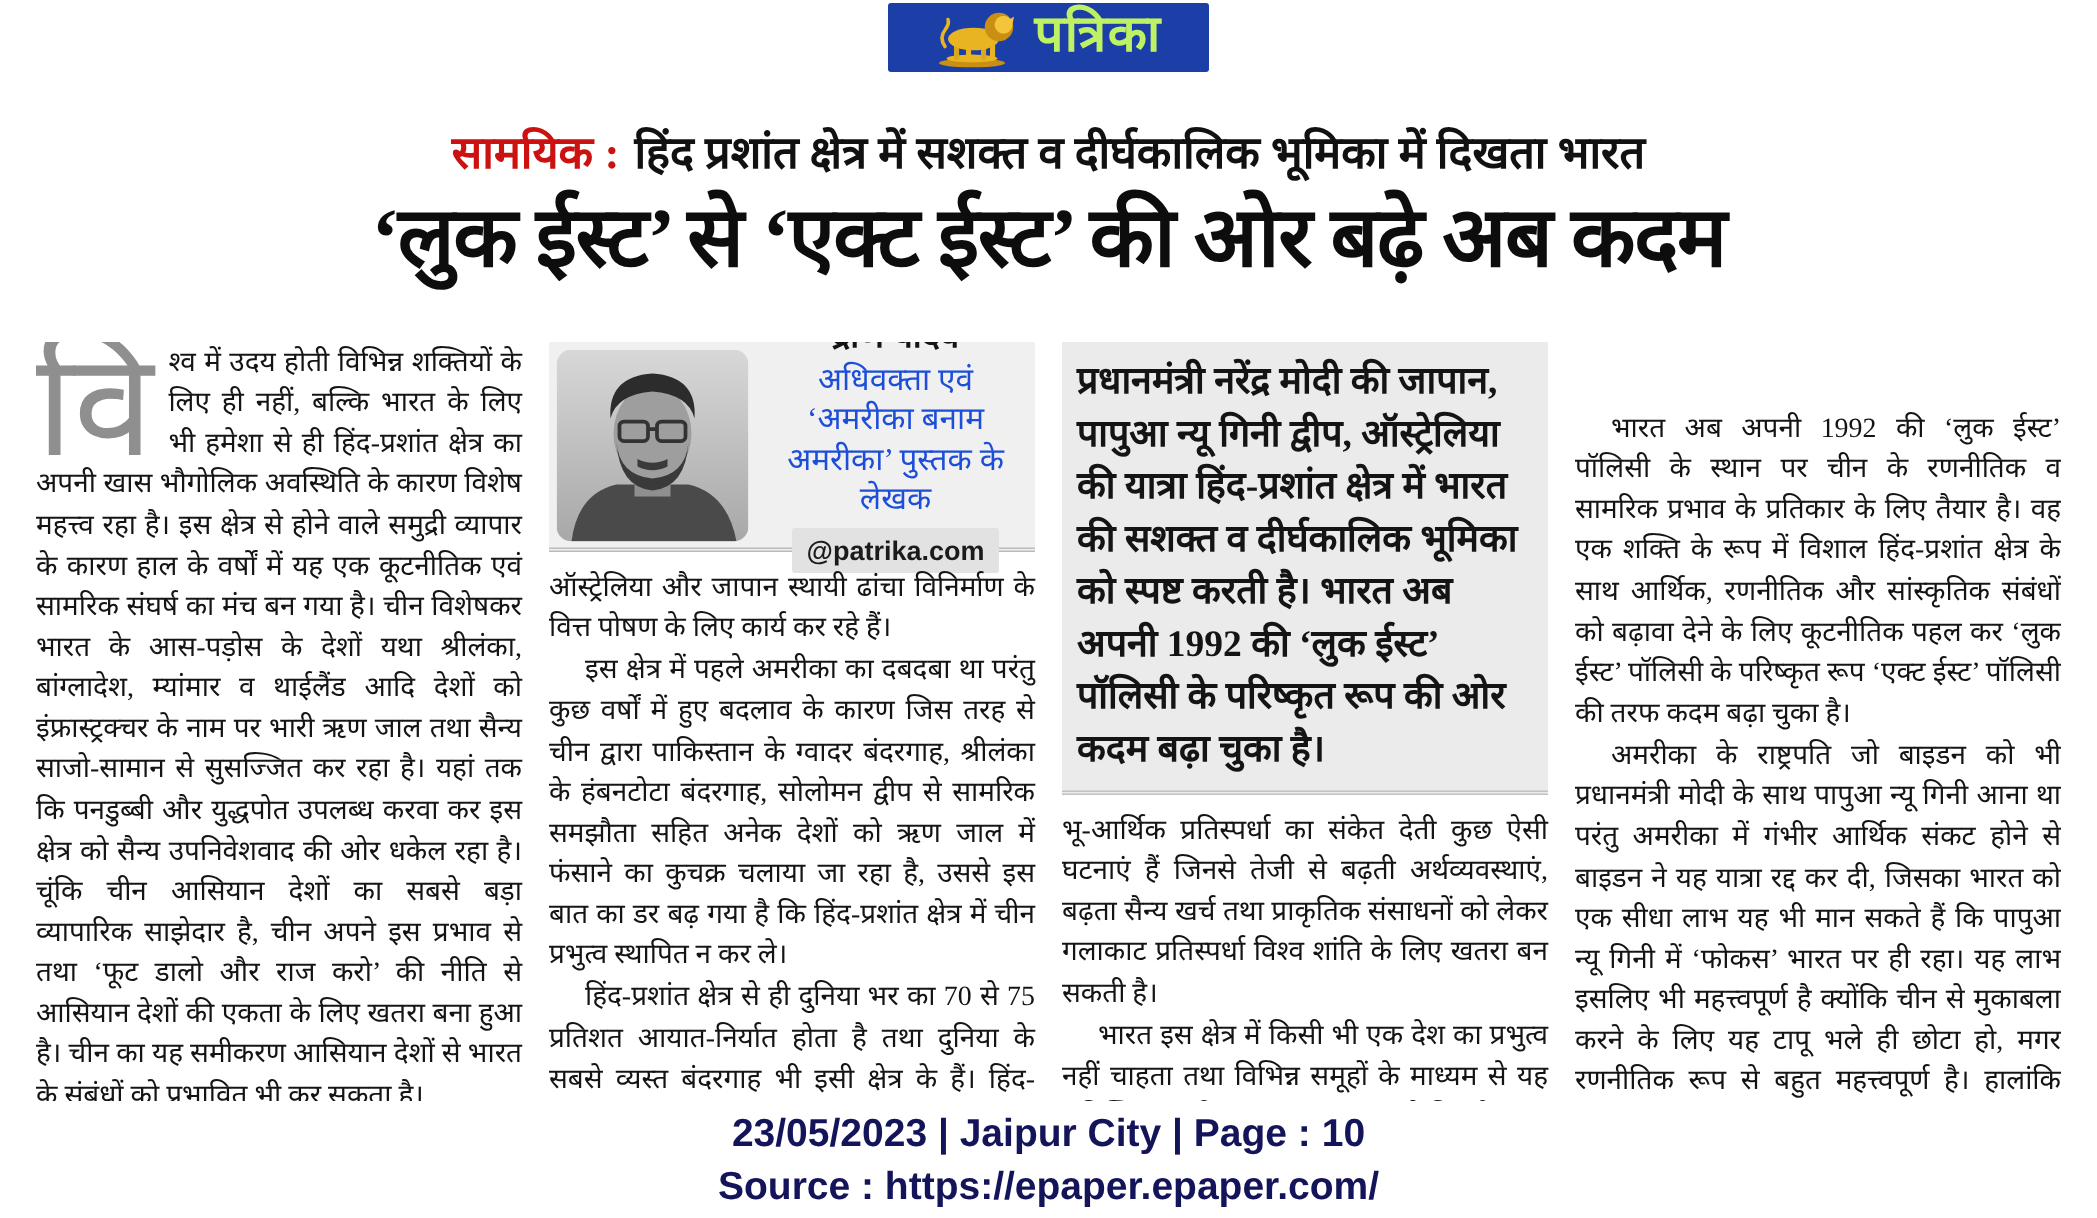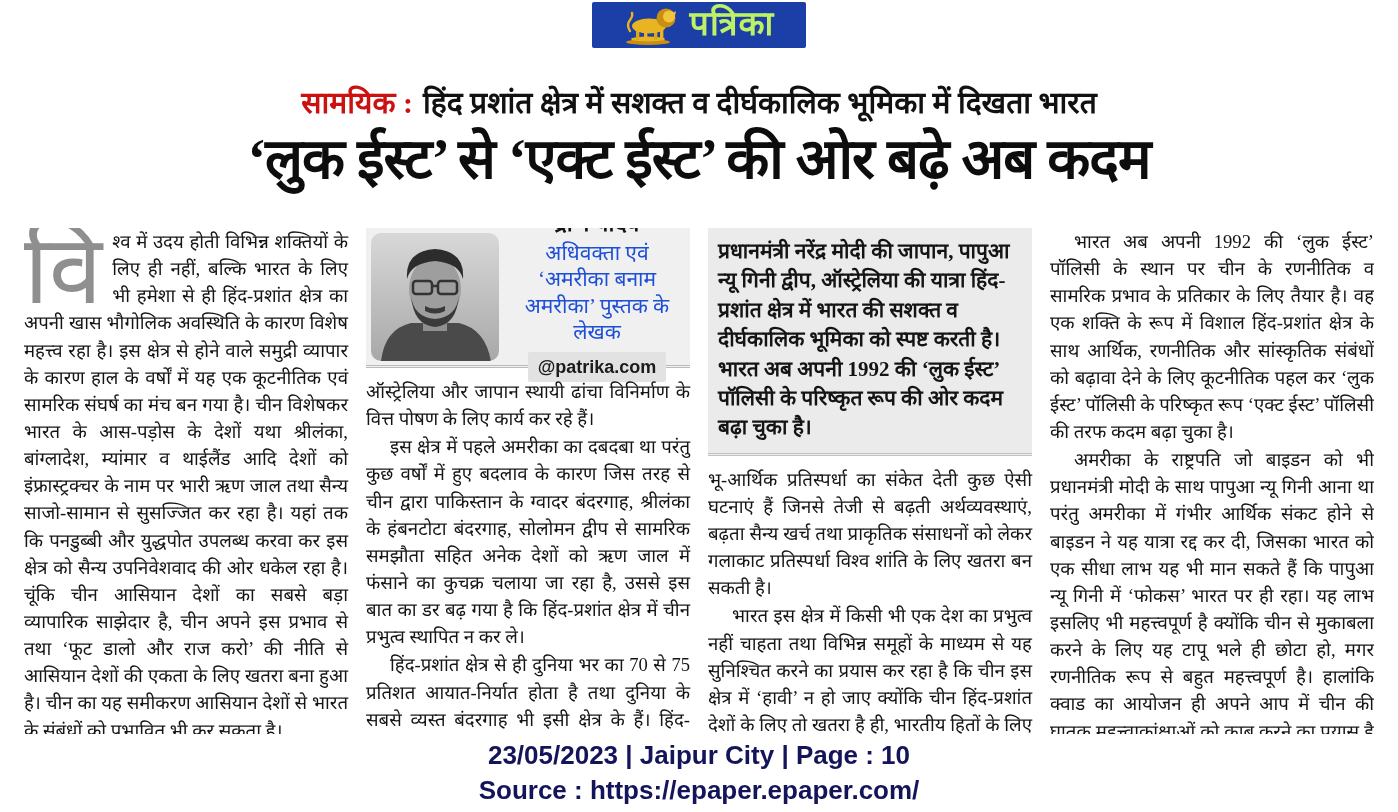--- a/index.html
+++ b/index.html
@@ -92,21 +92,21 @@
     font-size: 18px; font-weight: 700; color: #1b1b1b;
     background: #e2e2e2; padding: 2px 10px; border-radius: 2px; text-align: right;
   }
 
   
   .lead-box {
     background: #ebebeb;
     border-bottom: 3px double #c2c2c2;
     padding: 9px 10px 10px 10px;
     margin-bottom: 10px;
-    font-size: 21px; font-weight: 700; line-height: 1.4;
+    font-size: 25px; font-weight: 700; line-height: 1.4;
     text-align: left;
     min-height: 140px;
   }
 
   
   .footer {
     position: absolute; top: 738px; left: 0; width: 100%;
     text-align: center;
     font-family: "Liberation Sans", "DejaVu Sans", sans-serif;
     font-weight: 700; font-size: 26px; line-height: 1.35;
@@ -194,21 +194,21 @@
     <p>हिंद-प्रशांत क्षेत्र से ही दुनिया भर का 70 से 75 प्रतिशत आयात-निर्यात होता है तथा दुनिया के सबसे व्यस्त बंदरगाह भी इसी क्षेत्र के हैं। हिंद-प्रशांत क्षेत्र में 38 देश शामिल हैं तथा विश्व की 60 प्रतिशत जीडीपी का योगदान इसी क्षेत्र से होता है। यह क्षेत्र पेट्रोलियम उत्पाद को लेकर उपभोक्ता और उत्पादक दोनों के लिए संवेदनशील बना रहता है।</p>
   </div>
 
   <div class="col">
     <div class="lead-box">प्रधानमंत्री नरेंद्र मोदी की जापान, पापुआ न्यू गिनी द्वीप, ऑस्ट्रेलिया की यात्रा हिंद-प्रशांत क्षेत्र में भारत की सशक्त व दीर्घकालिक भूमिका को स्पष्ट करती है। भारत अब अपनी 1992 की ‘लुक ईस्ट’ पॉलिसी के परिष्कृत रूप की ओर कदम बढ़ा चुका है।</div>
     <p>भू-आर्थिक प्रतिस्पर्धा का संकेत देती कुछ ऐसी घटनाएं हैं जिनसे तेजी से बढ़ती अर्थव्यवस्थाएं, बढ़ता सैन्य खर्च तथा प्राकृतिक संसाधनों को लेकर गलाकाट प्रतिस्पर्धा विश्व शांति के लिए खतरा बन सकती है।</p>
     <p>भारत इस क्षेत्र में किसी भी एक देश का प्रभुत्व नहीं चाहता तथा विभिन्न समूहों के माध्यम से यह सुनिश्चित करने का प्रयास कर रहा है कि चीन इस क्षेत्र में ‘हावी’ न हो जाए क्योंकि चीन हिंद-प्रशांत देशों के लिए तो खतरा है ही, भारतीय हितों के लिए भी खतरा पैदा कर रहा है। ऑस्ट्रेलिया, भारत, अमरीका, जापान के बीच क्वाड का बहुपक्षीय समझौता हिंद-प्रशांत क्षेत्र में शक्ति संतुलन तथा चीन पर दबाव बनाए जाने के दृष्टिगत एक प्रमुख गठजोड़ तो है ही। प्रधानमंत्री नरेंद्र मोदी की जापान, पापुआ न्यू गिनी द्वीप, ऑस्ट्रेलिया की यात्रा हिंद-प्रशांत क्षेत्र में भारत की सशक्त व दीर्घकालिक भूमिका को स्पष्ट करती है।</p>
   </div>
 
   <div class="col">
-    <p style="text-indent:24px;">भारत अब अपनी 1992 की ‘लुक ईस्ट’ पॉलिसी के स्थान पर चीन के रणनीतिक व सामरिक प्रभाव के प्रतिकार के लिए तैयार है। वह एक शक्ति के रूप में विशाल हिंद-प्रशांत क्षेत्र के साथ आर्थिक, रणनीतिक और सांस्कृतिक संबंधों को बढ़ावा देने के लिए कूटनीतिक पहल कर ‘लुक ईस्ट’ पॉलिसी के परिष्कृत रूप ‘एक्ट ईस्ट’ पॉलिसी की तरफ कदम बढ़ा चुका है।</p>
+    <p style="text-indent:24px;margin-top:44px;">भारत अब अपनी 1992 की ‘लुक ईस्ट’ पॉलिसी के स्थान पर चीन के रणनीतिक व सामरिक प्रभाव के प्रतिकार के लिए तैयार है। वह एक शक्ति के रूप में विशाल हिंद-प्रशांत क्षेत्र के साथ आर्थिक, रणनीतिक और सांस्कृतिक संबंधों को बढ़ावा देने के लिए कूटनीतिक पहल कर ‘लुक ईस्ट’ पॉलिसी के परिष्कृत रूप ‘एक्ट ईस्ट’ पॉलिसी की तरफ कदम बढ़ा चुका है।</p>
     <p>अमरीका के राष्ट्रपति जो बाइडन को भी प्रधानमंत्री मोदी के साथ पापुआ न्यू गिनी आना था परंतु अमरीका में गंभीर आर्थिक संकट होने से बाइडन ने यह यात्रा रद्द कर दी, जिसका भारत को एक सीधा लाभ यह भी मान सकते हैं कि पापुआ न्यू गिनी में ‘फोकस’ भारत पर ही रहा। यह लाभ इसलिए भी महत्त्वपूर्ण है क्योंकि चीन से मुकाबला करने के लिए यह टापू भले ही छोटा हो, मगर रणनीतिक रूप से बहुत महत्त्वपूर्ण है। हालांकि क्वाड का आयोजन ही अपने आप में चीन की घातक महत्त्वाकांक्षाओं को काबू करने का प्रयास है पर अचानक क्वाड का रद्द होना चीन के हौसले बुलंद ही करेगा। इस बीच भारत के लिए जरूरी है कि जो भी कुछ बेहतर प्रधानमंत्री मोदी की यात्रा से निकल कर आ सके, उसका प्रयोग कर हिंद-प्रशांत क्षेत्र में अपनी स्थिति और बेहतर की जाए।</p>
 
   </div>
 
 </div>
 
 <div class="footer">
   <div>23/05/2023 | Jaipur City | Page : 10</div>
   <div>Source : https://epaper.epaper.com/</div>
 </div>

